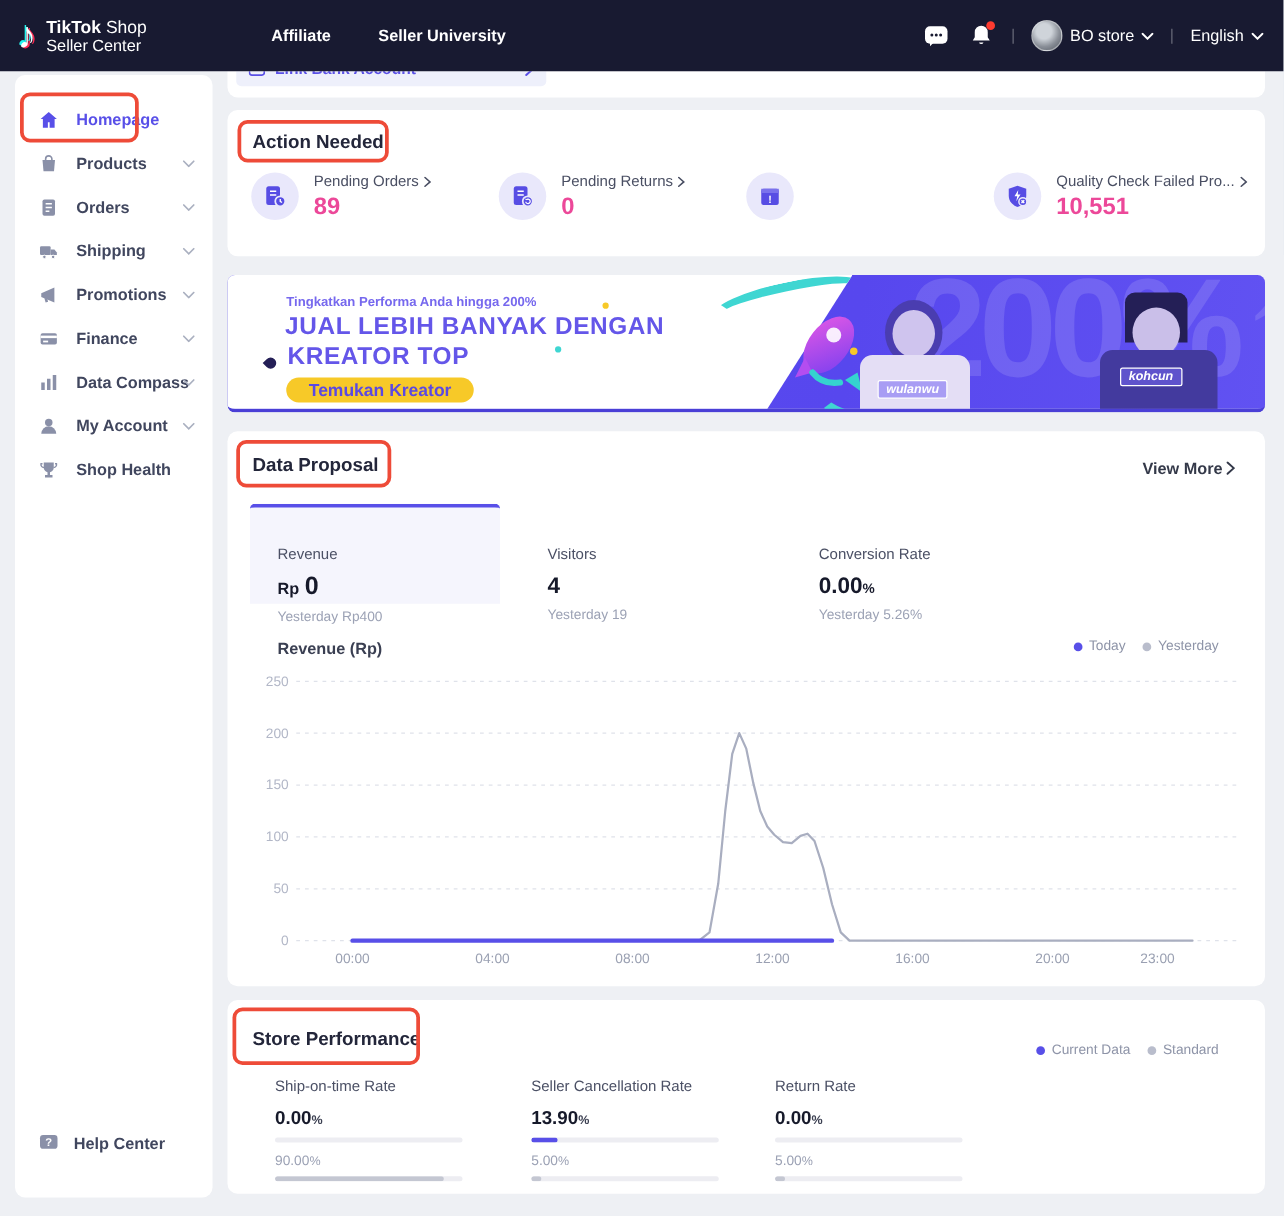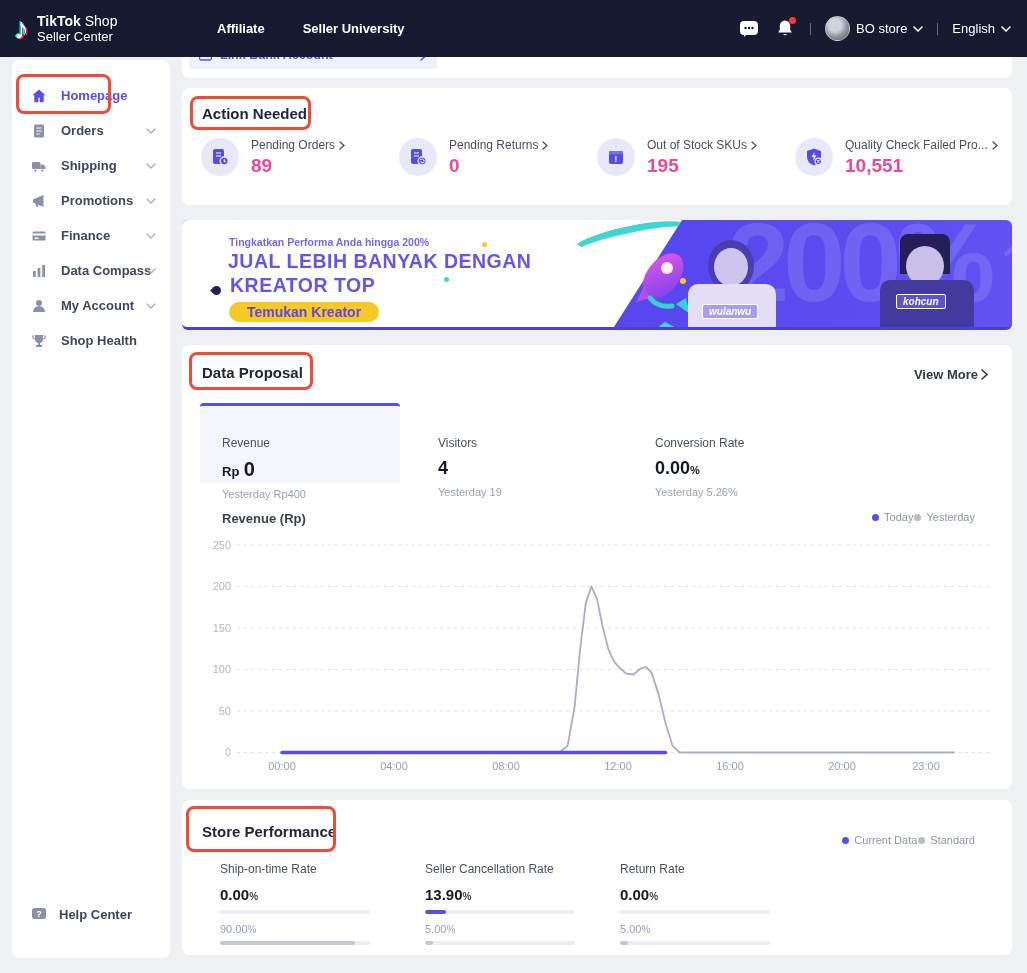--- a/index.html
+++ b/index.html
@@ -94,21 +94,21 @@
   .dp-tab.active { left:18px; width:200px; background:#f5f5fd; border-top:3px solid #584fe8; border-radius:4px 4px 0 0; padding:15px 0 0 22px; }
   .dp-tab.plain1 { left:256px; padding-top:18px; }
   .dp-tab.plain2 { left:473px; padding-top:18px; }
   .m-label { font-size:12px; color:#4b5065;margin-top:15px; }
   .m-value-row { margin-top:8px; color:#16192a; }
   .m-prefix { font-size:13px; font-weight:800; }
   .m-value { font-size:20px; font-weight:800; }
   .m-suffix { font-size:11px; font-weight:700; }
   .m-yest { margin-top:7px; font-size:11px; color:#9ca2b5; }
   .chart-head { position:absolute; left:40px; top:166px; font-size:13px; font-weight:700; color:#3a3f52; }
-  .legend { position:absolute; display:flex; gap:1px; align-items:center; }
+  .legend { position:absolute; display:flex; gap:14px; align-items:center; }
   .legend .li { display:flex; align-items:center; gap:5px; font-size:11px; color:#8e94a8; }
   .legend .ldot { width:7px; height:7px; border-radius:50%; }
   .dp-legend { right:37px; top:166px; }
   #chart-svg { position:absolute; left:13px; top:182px; }
   .tick-label { font-size:11px; fill:#b2b7c7; }
   .x-label { font-size:11px; fill:#9aa0b2; }
 
   
   .sp-card { top:800px; height:155px;padding-left:46px; }
   .sp-title { position:absolute; left:20px; top:23px; }
@@ -187,20 +187,34 @@
           <span class="s-icon">
             <svg width="16" height="16" viewBox="0 0 16 16">
               <path d="M8 1.5 1.5 7.2h1.8v7h4V9.8h1.4v4.4h4v-7h1.8z" fill="currentColor"></path>
             </svg>
           </span>
           <span class="s-label">Homepage</span>
         </div>
         <div class="side-item">
           <span class="s-icon">
             <svg width="16" height="16" viewBox="0 0 16 16">
+              <path d="M3 5h10l-.8 9H3.8z" fill="currentColor"></path>
+              <path d="M5.5 6V4.2a2.5 2.5 0 0 1 5 0V6" stroke="currentColor" stroke-width="1.3" fill="none"></path>
+            </svg>
+          </span>
+          <span class="s-label">Products</span>
+          <span class="s-chev">
+            <svg width="10" height="6" viewBox="0 0 10 6">
+              <path d="M1 1l4 4 4-4" stroke="currentColor" stroke-width="1.4" fill="none" stroke-linecap="round"></path>
+            </svg>
+          </span>
+        </div>
+        <div class="side-item">
+          <span class="s-icon">
+            <svg width="16" height="16" viewBox="0 0 16 16">
               <rect x="3" y="1.5" width="10" height="13" rx="1.5" fill="currentColor"></rect>
               <path d="M5.5 5h5M5.5 8h5M5.5 11h3" stroke="#fff" stroke-width="1.1"></path>
             </svg>
           </span>
           <span class="s-label">Orders</span>
           <span class="s-chev">
             <svg width="10" height="6" viewBox="0 0 10 6">
               <path d="M1 1l4 4 4-4" stroke="currentColor" stroke-width="1.4" fill="none" stroke-linecap="round"></path>
             </svg>
           </span>
@@ -362,31 +376,20 @@
             <div class="a-value">0</div>
           </span>
         </div>
         <div class="action-item">
           <span class="a-icon">
             <svg width="20" height="20" viewBox="0 0 20 20">
               <rect x="3" y="4" width="14" height="13" rx="2" fill="#574de4"></rect>
               <rect x="3" y="4" width="14" height="3.4" fill="#7a72ec"></rect>
               <text x="10" y="15" text-anchor="middle" font-size="8.5" font-weight="bold" fill="#fff">!</text>
             </svg>
-          </span>
-          <span class="a-texts">
-            <span class="a-label">
-              <span>Out of Stock SKUs</span>
-              <span class="chev">
-                <svg width="6" height="9" viewBox="0 0 6 9">
-                  <path d="M1 1l4 3.5L1 8" stroke="#4a4f63" stroke-width="1.3" fill="none" stroke-linecap="round"></path>
-                </svg>
-              </span>
-            </span>
-            <div class="a-value">195</div>
           </span>
         </div>
         <div class="action-item">
           <span class="a-icon">
             <svg width="20" height="20" viewBox="0 0 20 20">
               <path d="M10 1.5 17 4v5.5c0 4.5-3 7.5-7 9-4-1.5-7-4.5-7-9V4z" fill="#574de4"></path>
               <path d="M10.6 5 7.6 10h2.2l-.8 4 3.4-5.4H10.2z" fill="#fff"></path>
               <circle cx="14.3" cy="14.3" r="3.2" fill="#574de4" stroke="#e9e8fb" stroke-width="1.2"></circle>
               <path d="M13.2 13.2l2.2 2.2M15.4 13.2l-2.2 2.2" stroke="#fff" stroke-width="1.1"></path>
             </svg>

